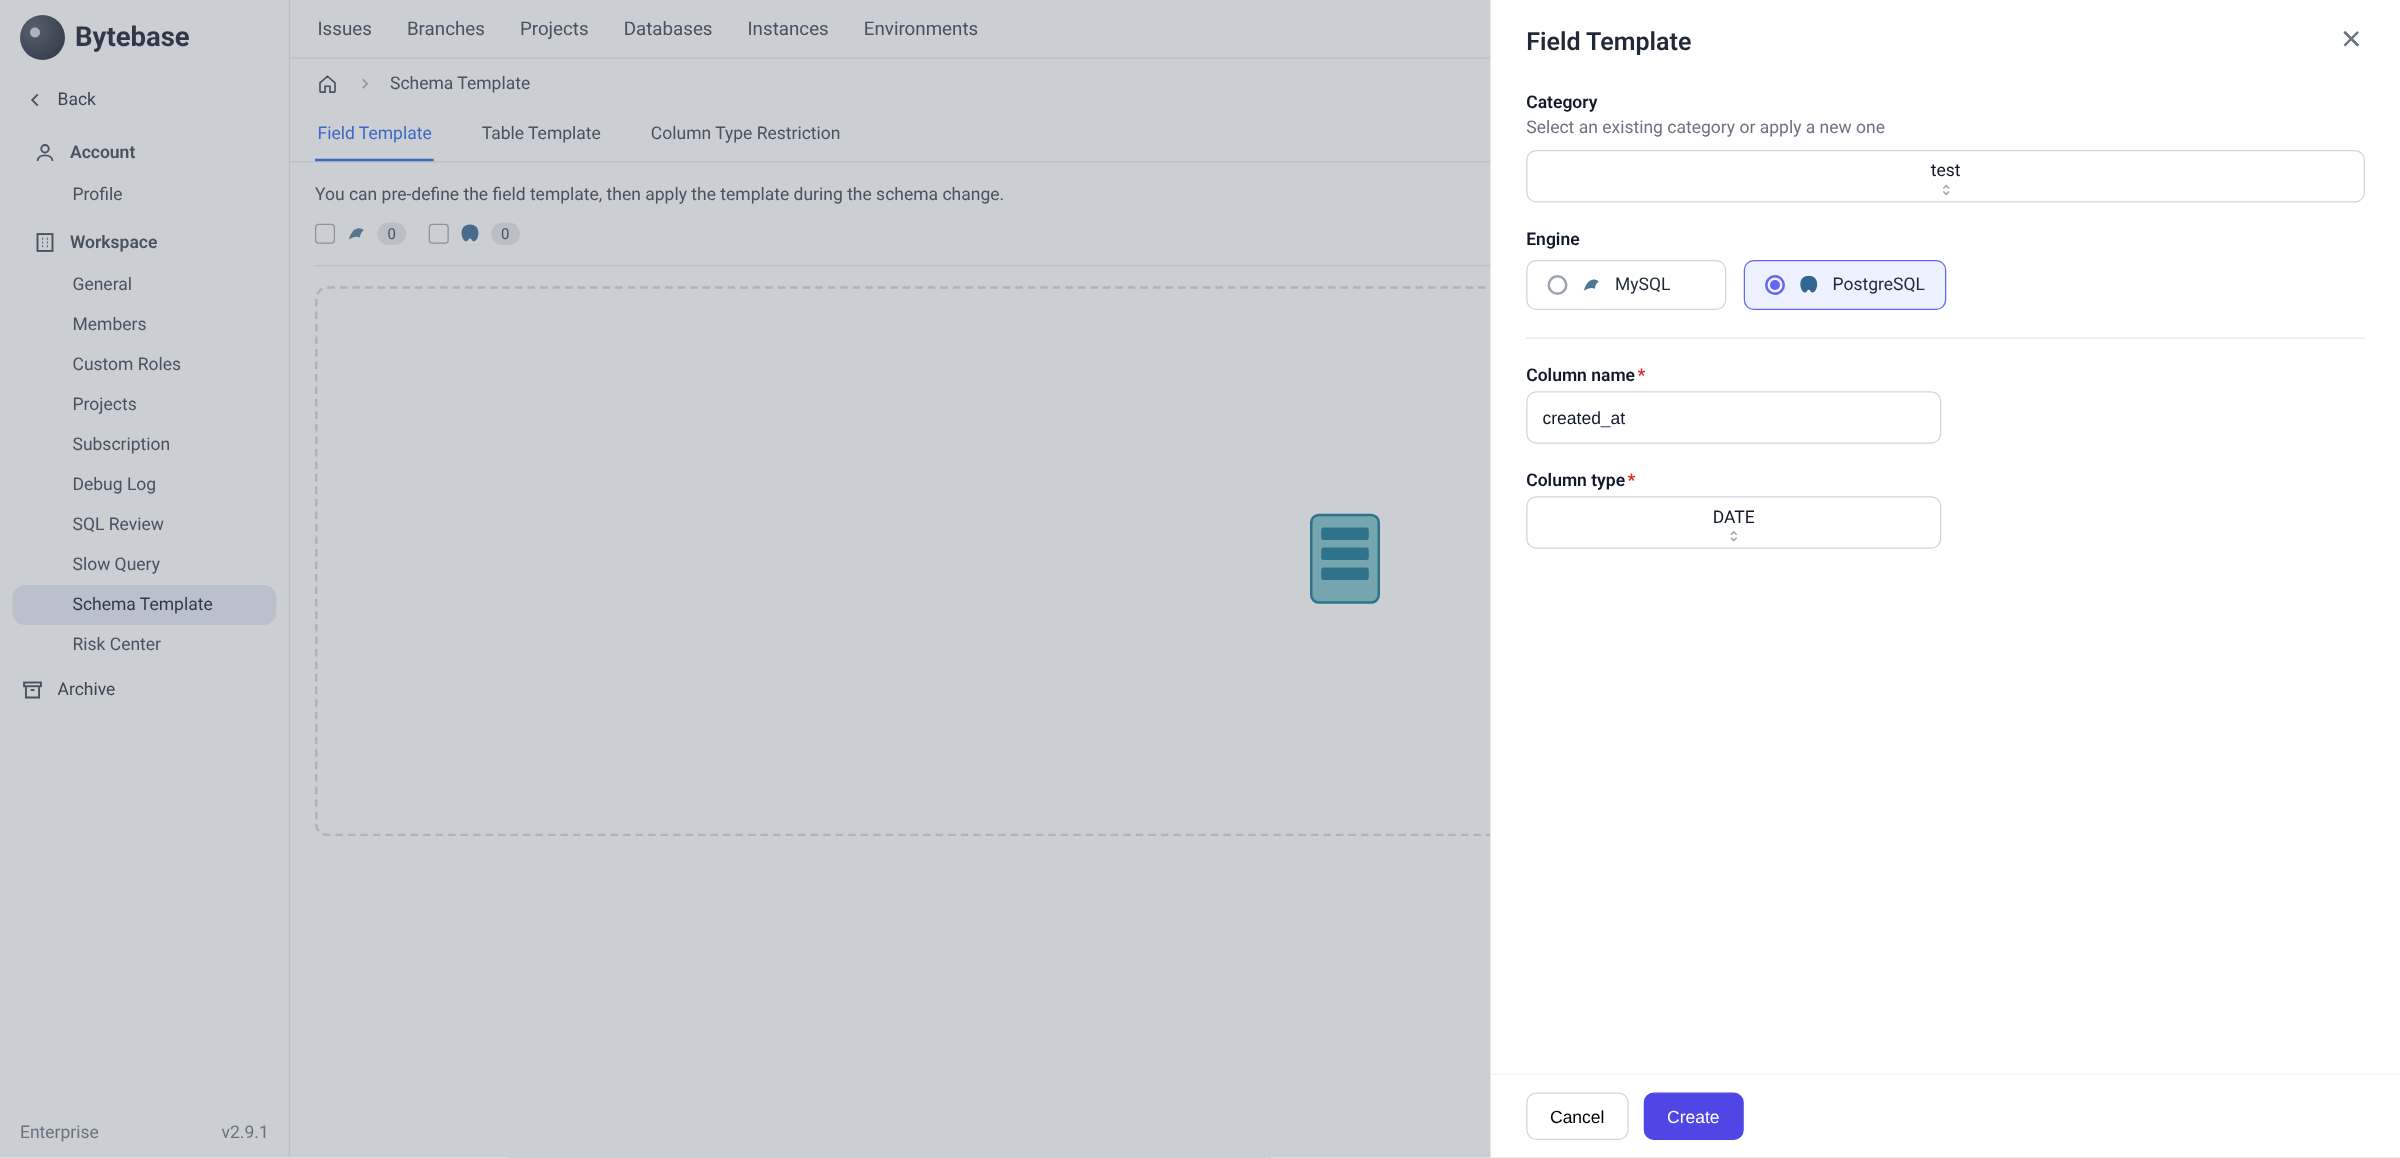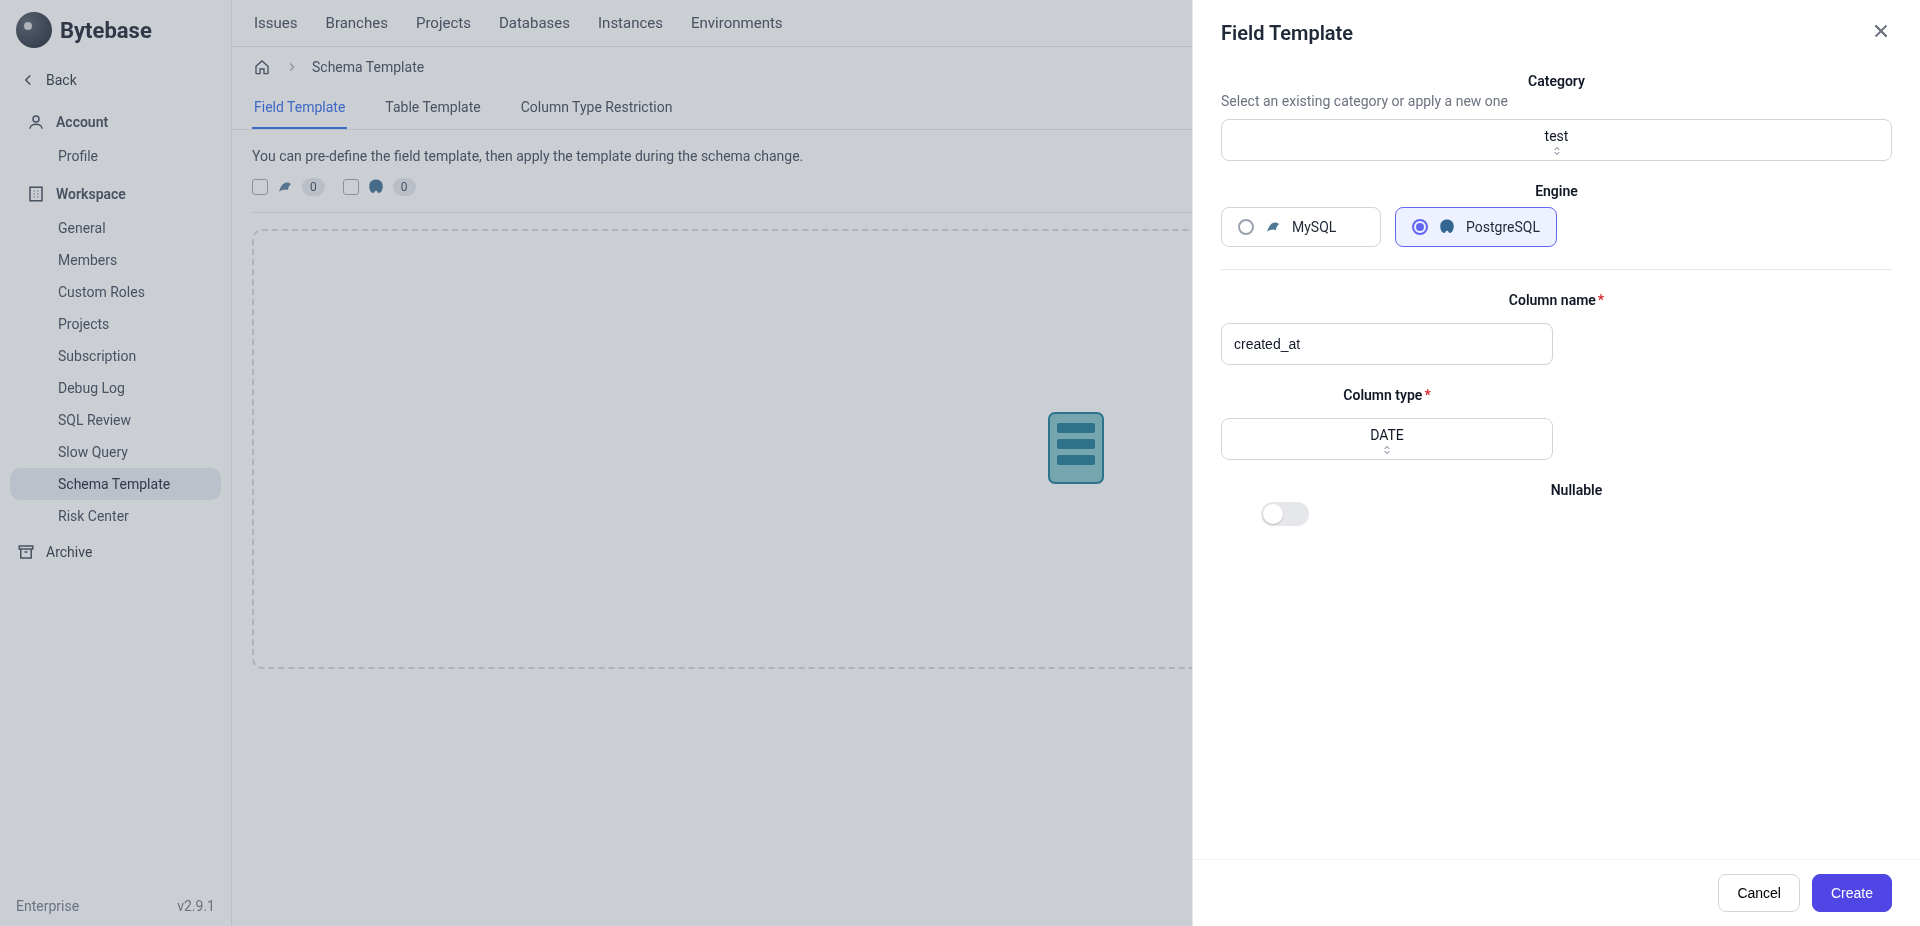--- a/index.html
+++ b/index.html
@@ -220,39 +220,38 @@
     .drawer-body {
       padding: 14px 28px;
       overflow-y: auto;
       flex: 1;
     }
     .field-label {
       font-size: 14px;
       font-weight: 600;
       color: #111827;
       margin-bottom: 4px;
-      text-align: center;
     }
     .field-sub {
       font-size: 14px;
       color: #6b7280;
       margin-bottom: 10px;
     }
     .select, .input {
       width: 100%;
       height: 42px;
       border: 1px solid #d1d5db;
       border-radius: 8px;
       padding: 8px 12px;
       font-size: 14px;
       color: #111827;
       background: #fff;
       flex-direction: column;
     }
-    .select.small, .input.small { width: 332px; margin-top: 11px; }
+    .select.small, .input.small { width: 332px; }
     .select { display: flex; align-items: center; justify-content: space-between; cursor: pointer; }
     .row { display: flex; gap: 40px; }
     .radio-group { display: flex; gap: 14px; margin-top: 8px; }
     .radio-card {
       display: flex;
       align-items: center;
       gap: 10px;
       border: 1px solid #d1d5db;
       border-radius: 8px;
       padding: 10px 16px;
@@ -273,21 +272,21 @@
     .toggle {
       width: 48px; height: 24px; background: #e5e7eb; border-radius: 12px; position: relative; cursor: pointer;
     }
     .toggle::after {
       content: ""; position: absolute; left: 2px; top: 2px; width: 20px; height: 20px; background: #fff; border-radius: 50%;
       box-shadow: 0 1px 2px rgba(0,0,0,0.2);
     }
     .drawer-footer {
       padding: 14px 28px;
       display: flex;
-      justify-content: flex-end;
+      justify-content: flex-start;
       gap: 12px;
       border-top: 1px solid #f3f4f6;
     }
     .btn {
       height: 38px; padding: 0 18px; border-radius: 8px; border: 1px solid #d1d5db; background: #fff; cursor: pointer; font-size: 14px;
     }
     .btn.primary { background: #4f46e5; color: #fff; border-color: #4f46e5; }
     .updown { color: #9ca3af; font-size: 12px; line-height: 10px; display: flex; flex-direction: column; }
     .half { width: 332px; }
     .col-side { display: flex; flex-direction: column; }
@@ -501,24 +500,20 @@
           <span class="updown">
             <svg viewBox="0 0 24 24" width="14" height="14" fill="none" stroke="#9ca3af" stroke-width="2">
                 <path d="M8 10l4-4 4 4M8 14l4 4 4-4"></path>
               </svg>
           </span>
         </div>
       </div>
     </div>
 
     <div class="col-block row">
-      <div class="col-side" style="padding-left:40px; flex:1;">
-        <div class="field-label">Nullable</div>
-        <div class="toggle"></div>
-      </div>
     </div>
 
   </div>
   <div class="drawer-footer">
     <button class="btn">Cancel</button>
     <button class="btn primary">Create</button>
   </div>
 </div>
 
 </body></html>

